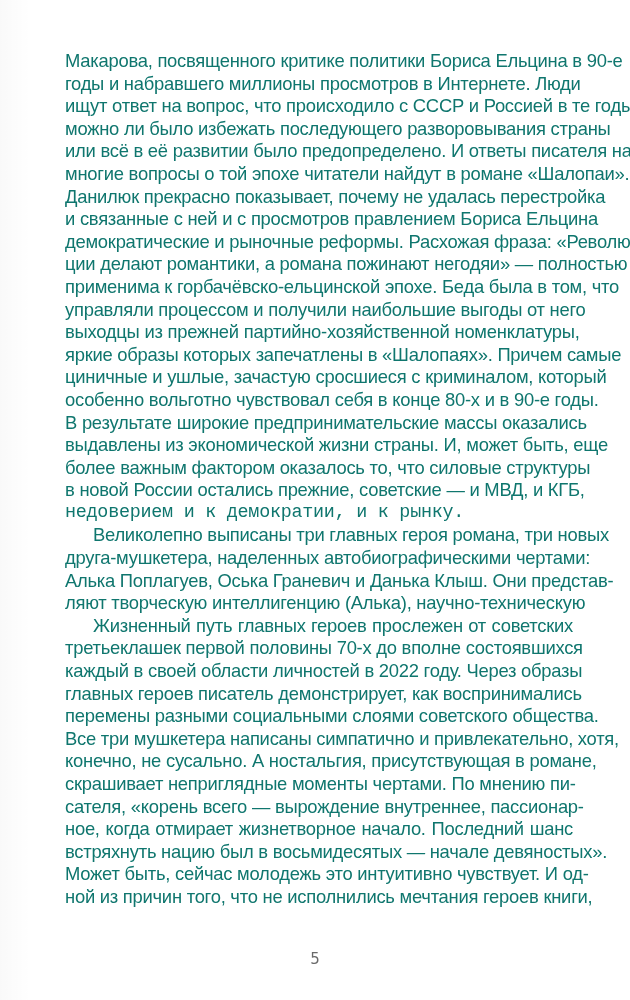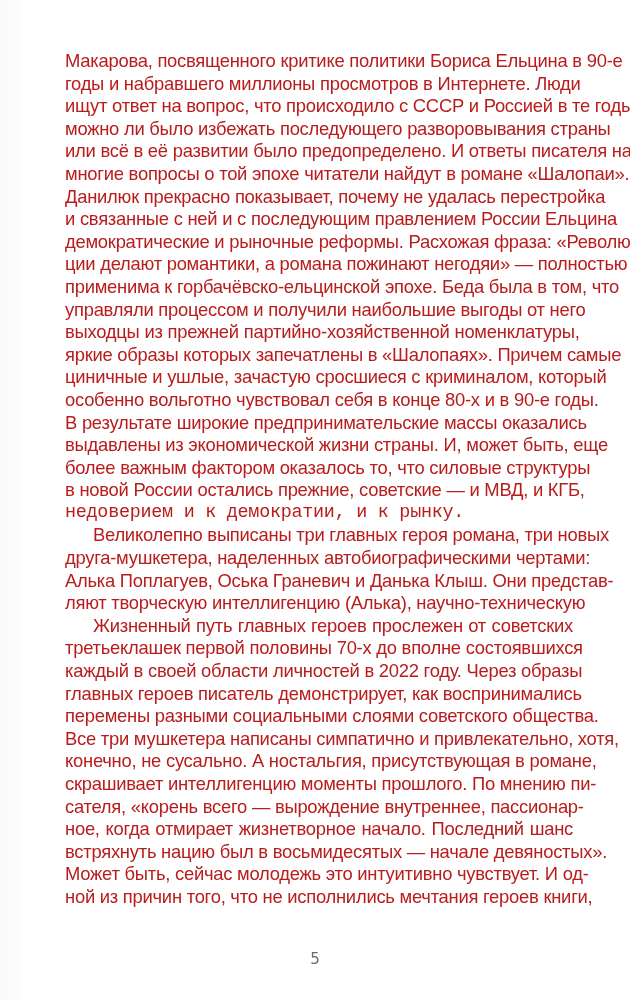--- a/index.html
+++ b/index.html
@@ -8,21 +8,21 @@
     position: relative; overflow: hidden;
     font-family: "DejaVu Sans", sans-serif;
   }
   .page-shade {
     position: absolute; left: 0; top: 0; width: 630px; height: 1000px;
     background: linear-gradient(90deg, rgba(0,0,0,0.025) 0px, rgba(0,0,0,0) 30px);
     pointer-events: none;
   }
   .text-block {
     position: absolute; left: 65px; top: 50px; width: 508px;
-    color: #b91c1c;
+    color: #0f766e;
     font-family: "Liberation Sans", sans-serif;
     font-size: 18.4px;
     line-height: 22.6px;
     letter-spacing: -0.25px;
   }
   .line {
     display: block; height: 22.6px; white-space: nowrap;
     text-align: justify; text-align-last: justify;
   }
   .line.last { text-align-last: left; font-family: Liberation Mono, monospace; }
@@ -40,21 +40,21 @@
 
 <div class="text-block">
 
   <span class="line">Макарова, посвященного критике политики Бориса Ельцина в 90-е</span>
   <span class="line">годы и набравшего миллионы просмотров в Интернете. Люди</span>
   <span class="line">ищут ответ на вопрос, что происходило с СССР и Россией в те годы,</span>
   <span class="line">можно ли было избежать последующего разворовывания страны</span>
   <span class="line">или всё в её развитии было предопределено. И ответы писателя на</span>
   <span class="line">многие вопросы о той эпохе читатели найдут в романе «Шалопаи».</span>
   <span class="line">Данилюк прекрасно показывает, почему не удалась перестройка</span>
-  <span class="line">и связанные с ней и с последующим правлением России Ельцина</span>
+  <span class="line">и связанные с ней и с просмотров правлением Бориса Ельцина</span>
   <span class="line">демократические и рыночные реформы. Расхожая фраза: «Револю-</span>
   <span class="line">ции делают романтики, а романа пожинают негодяи» — полностью</span>
   <span class="line">применима к горбачёвско-ельцинской эпохе. Беда была в том, что</span>
   <span class="line">управляли процессом и получили наибольшие выгоды от него</span>
   <span class="line">выходцы из прежней партийно-хозяйственной номенклатуры,</span>
   <span class="line">яркие образы которых запечатлены в «Шалопаях». Причем самые</span>
   <span class="line">циничные и ушлые, зачастую сросшиеся с криминалом, который</span>
   <span class="line">особенно вольготно чувствовал себя в конце 80-х и в 90-е годы.</span>
   <span class="line">В результате широкие предпринимательские массы оказались</span>
   <span class="line">выдавлены из экономической жизни страны. И, может быть, еще</span>
@@ -67,21 +67,21 @@
   <span class="line">Алька Поплагуев, Оська Граневич и Данька Клыш. Они представ-</span>
   <span class="line">ляют творческую интеллигенцию (Алька), научно-техническую</span>
 
   <span class="line indent">Жизненный путь главных героев прослежен от советских</span>
   <span class="line">третьеклашек первой половины 70-х до вполне состоявшихся</span>
   <span class="line">каждый в своей области личностей в 2022 году. Через образы</span>
   <span class="line">главных героев писатель демонстрирует, как воспринимались</span>
   <span class="line">перемены разными социальными слоями советского общества.</span>
   <span class="line">Все три мушкетера написаны симпатично и привлекательно, хотя,</span>
   <span class="line">конечно, не сусально. А ностальгия, присутствующая в романе,</span>
-  <span class="line">скрашивает интеллигенцию моменты прошлого. По мнению пи-</span>
+  <span class="line">скрашивает неприглядные моменты чертами. По мнению пи-</span>
   <span class="line">сателя, «корень всего — вырождение внутреннее, пассионар-</span>
   <span class="line">ное, когда отмирает жизнетворное начало. Последний шанс</span>
   <span class="line">встряхнуть нацию был в восьмидесятых — начале девяностых».</span>
   <span class="line">Может быть, сейчас молодежь это интуитивно чувствует. И од-</span>
   <span class="line">ной из причин того, что не исполнились мечтания героев книги,</span>
 </div>
 
 <div class="page-number">5</div>
 
 </body></html>

